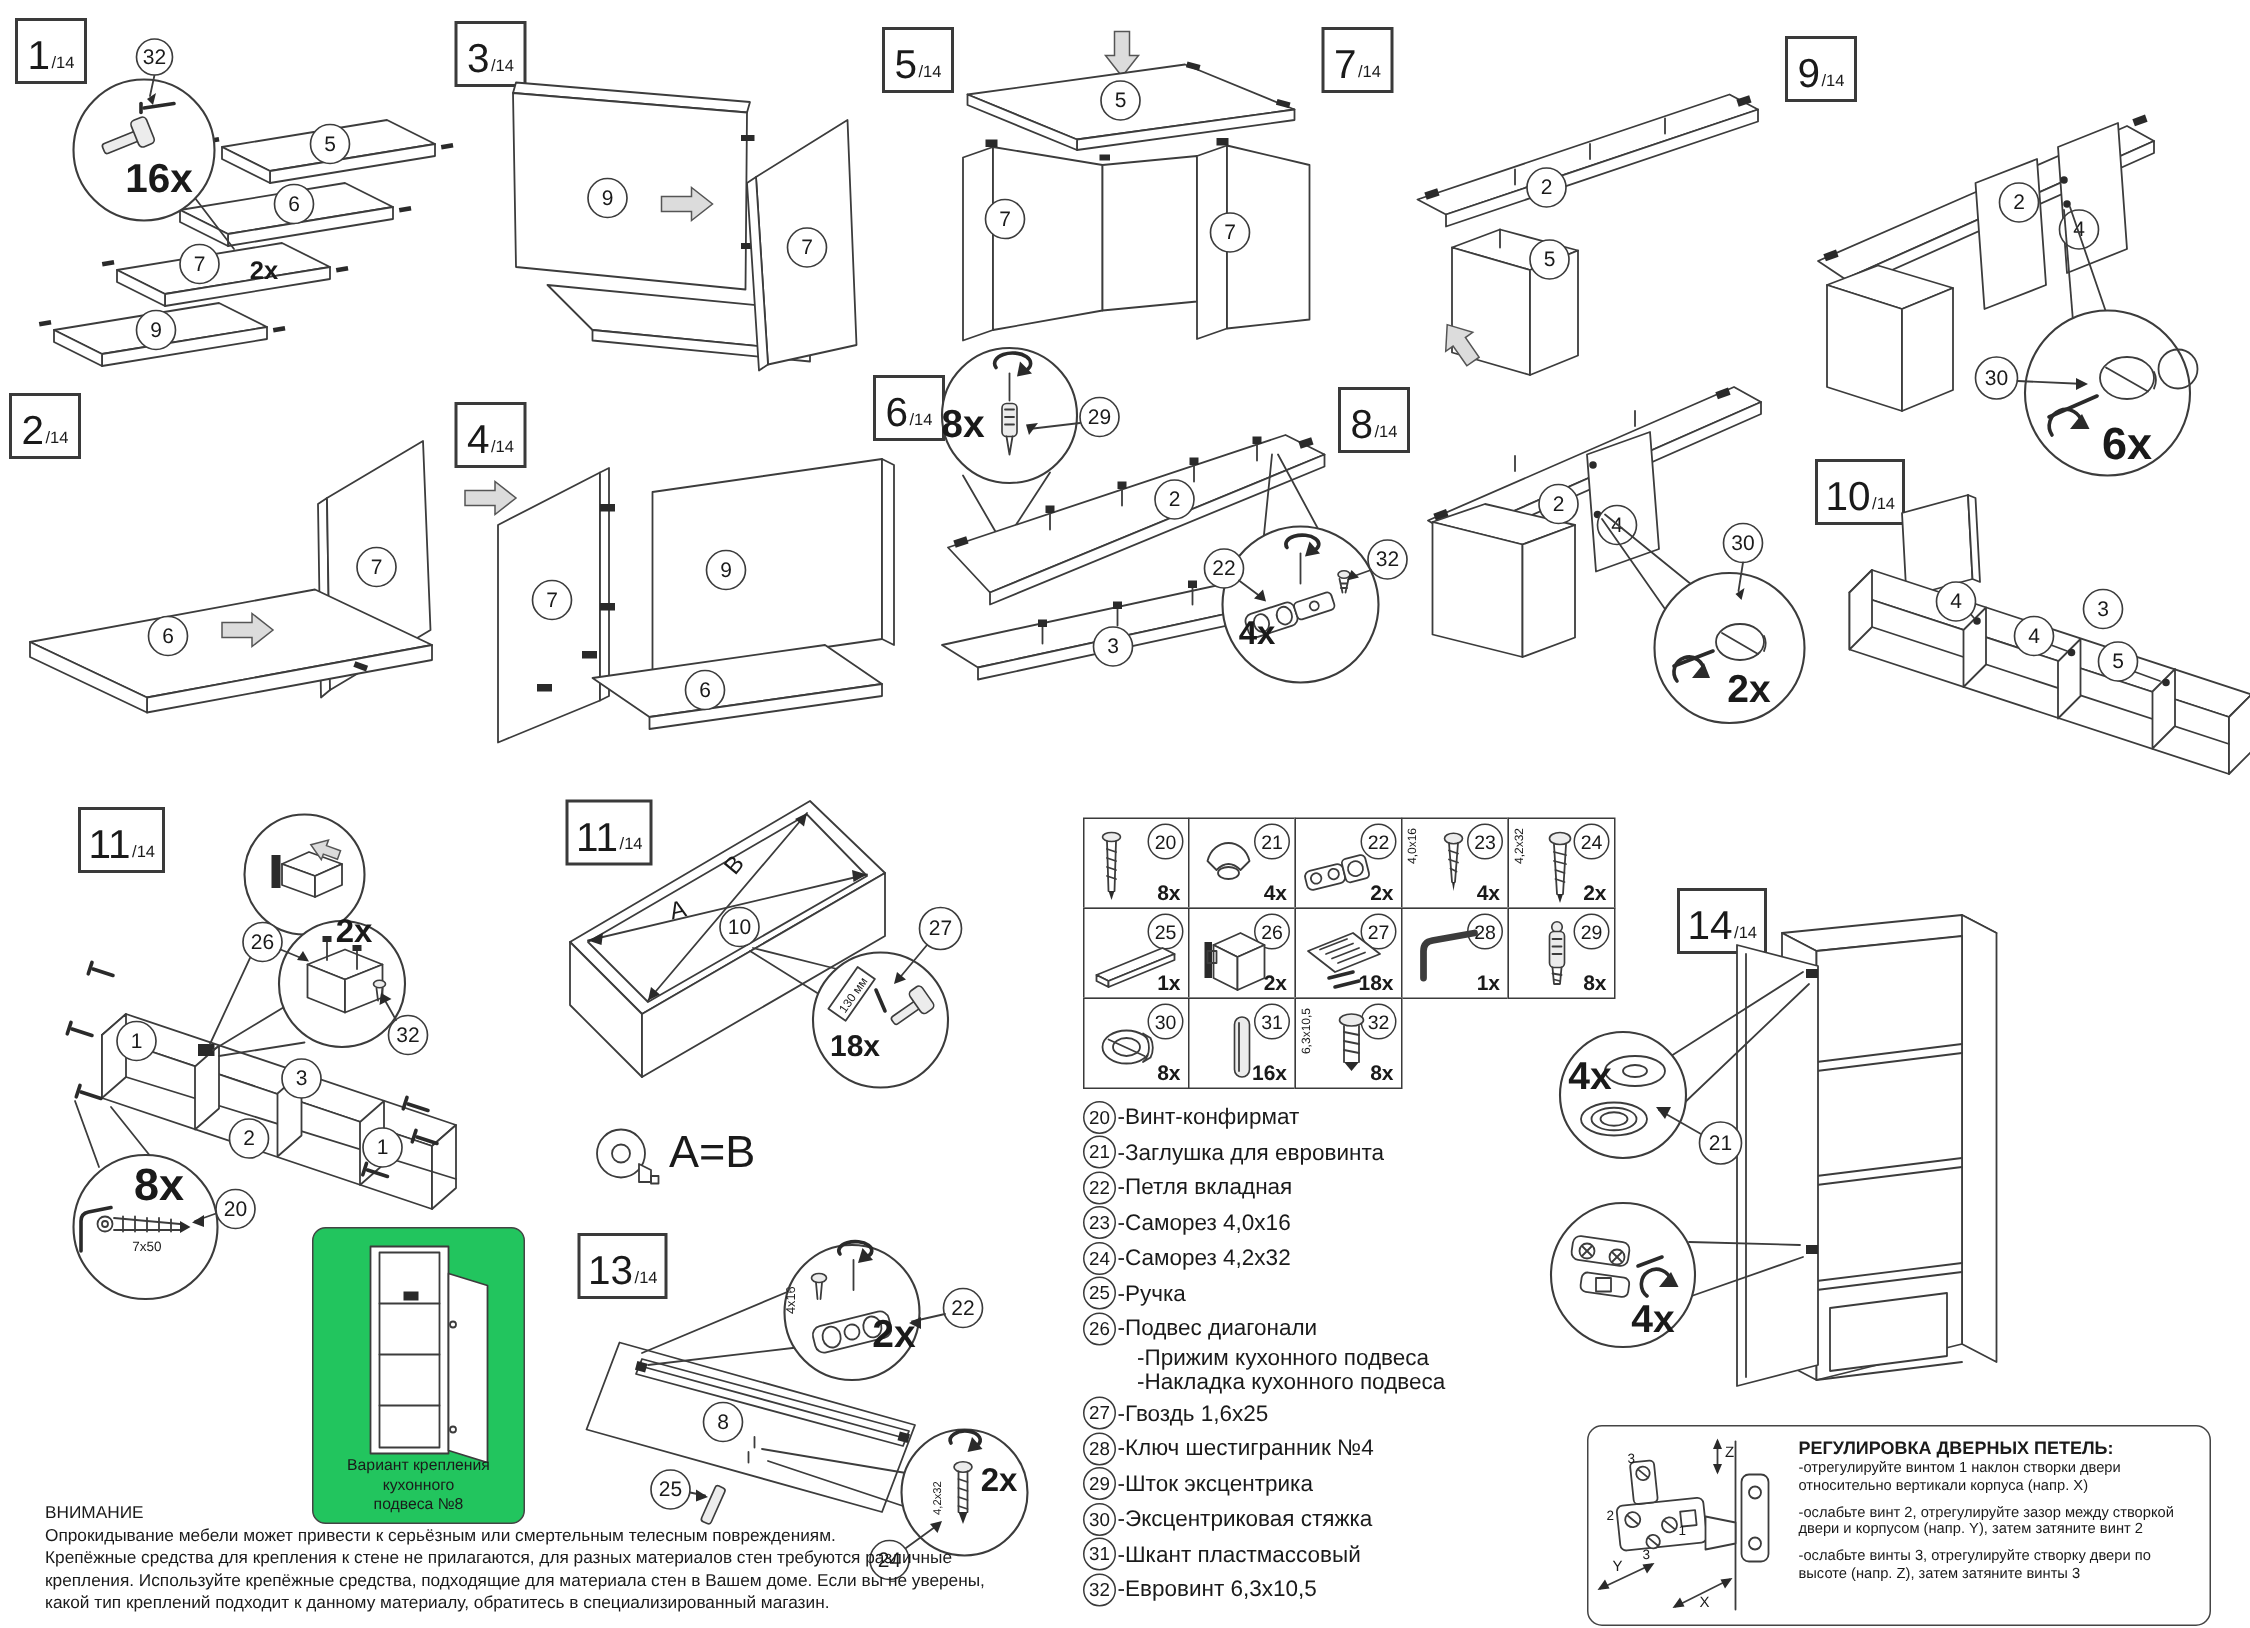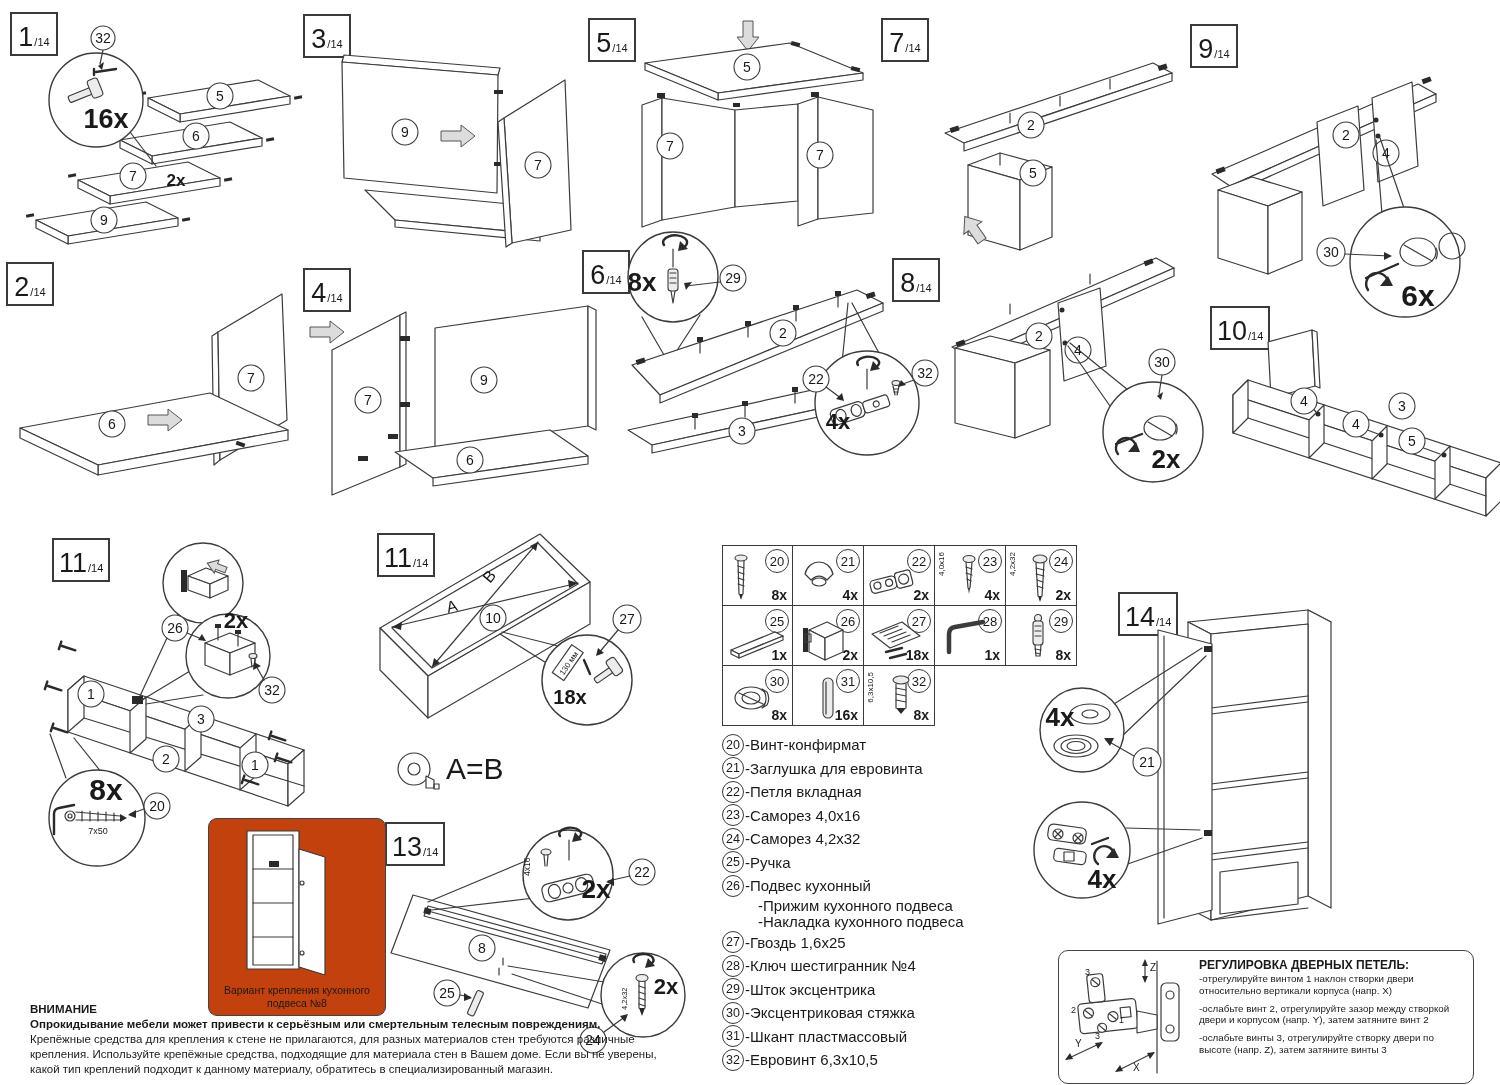--- a/index.html
+++ b/index.html
@@ -37,24 +37,24 @@
   .lg-circ{flex:0 0 auto;width:20px;height:20px;border:1.2px solid #3a3a3a;border-radius:50%;
            display:flex;align-items:center;justify-content:center;font-size:12.5px;}
   .lg-txt{font-size:15px;margin-left:1px;white-space:nowrap;}
   .lg-sub{font-size:15px;margin-left:36px;height:16.5px;line-height:16.5px;white-space:nowrap;}
   
   .note{position:absolute;left:498px;top:742px;width:180px;font-size:10.5px;line-height:1.28;}
   .note .t{font-weight:bold;}
   .ab{position:absolute;left:446px;top:752px;font-size:30px;}
   
   .warning{position:absolute;left:30px;top:1002px;width:640px;font-size:11.5px;line-height:1.3;}
-  .warning .t,.warning .b{font-weight:bold;}
+  .warning .t,.warning .b{font-weight:normal;}
   
   .variant{position:absolute;left:208px;top:818px;width:140px;height:196px;border:1.3px solid #444;
-           border-radius:9px;background:#c2410c;padding-left:36px;}
+           border-radius:9px;background:#22c55e;}
   .variant .cap{position:absolute;bottom:5px;left:0;right:0;text-align:center;font-size:10.5px;line-height:1.25;}
   
   .hingebox{position:absolute;left:1058px;top:950px;width:414px;height:132px;border:1.3px solid #444;
             border-radius:10px;background:#fff;}
   .hingebox .txt{position:absolute;left:140px;top:7px;width:266px;font-size:9.8px;line-height:1.22;}
   .hingebox .txt .t{font-weight:bold;font-size:12px;}
   .hingebox .txt p{margin:0 0 6px 0;}
 </style>
 </head>
 <body>
@@ -1046,21 +1046,21 @@
     <div class="lg-item">
         <span class="lg-circ">24</span>
         <span class="lg-txt">-Саморез 4,2х32</span>
       </div>
     <div class="lg-item">
         <span class="lg-circ">25</span>
         <span class="lg-txt">-Ручка</span>
       </div>
     <div class="lg-item">
         <span class="lg-circ">26</span>
-        <span class="lg-txt">-Подвес кухонный</span>
+        <span class="lg-txt">-Подвес диагонали</span>
       </div>
     <div class="lg-sub">-Прижим кухонного подвеса</div>
     <div class="lg-sub">-Накладка кухонного подвеса</div>
     <div class="lg-item">
         <span class="lg-circ">27</span>
         <span class="lg-txt">-Гвоздь 1,6х25</span>
       </div>
     <div class="lg-item">
         <span class="lg-circ">28</span>
         <span class="lg-txt">-Ключ шестигранник №4</span>

